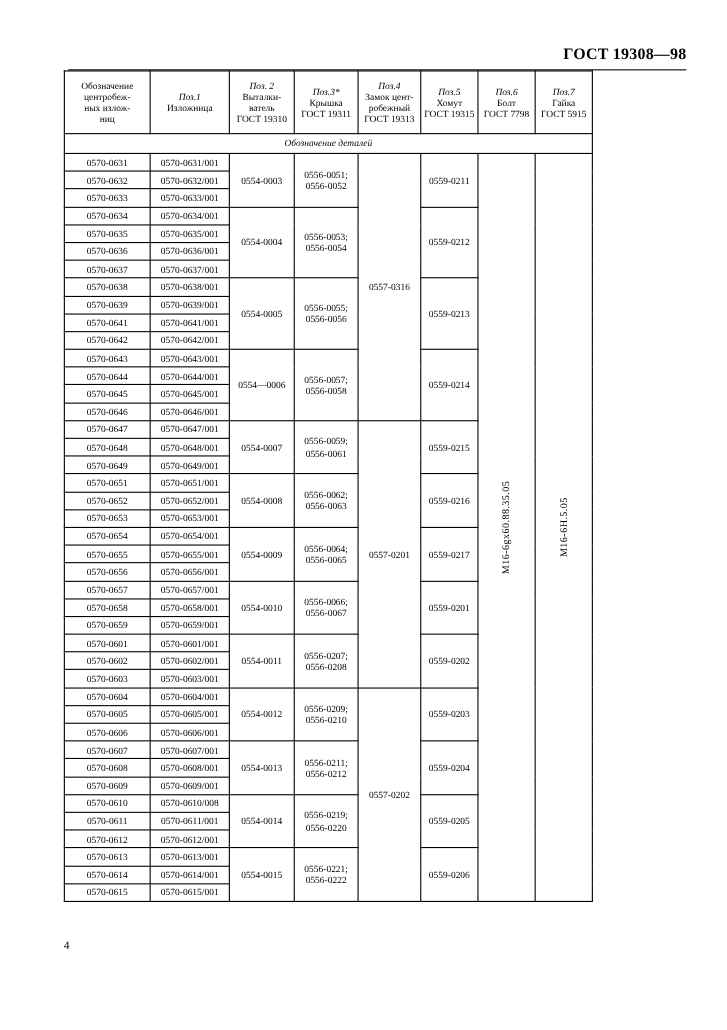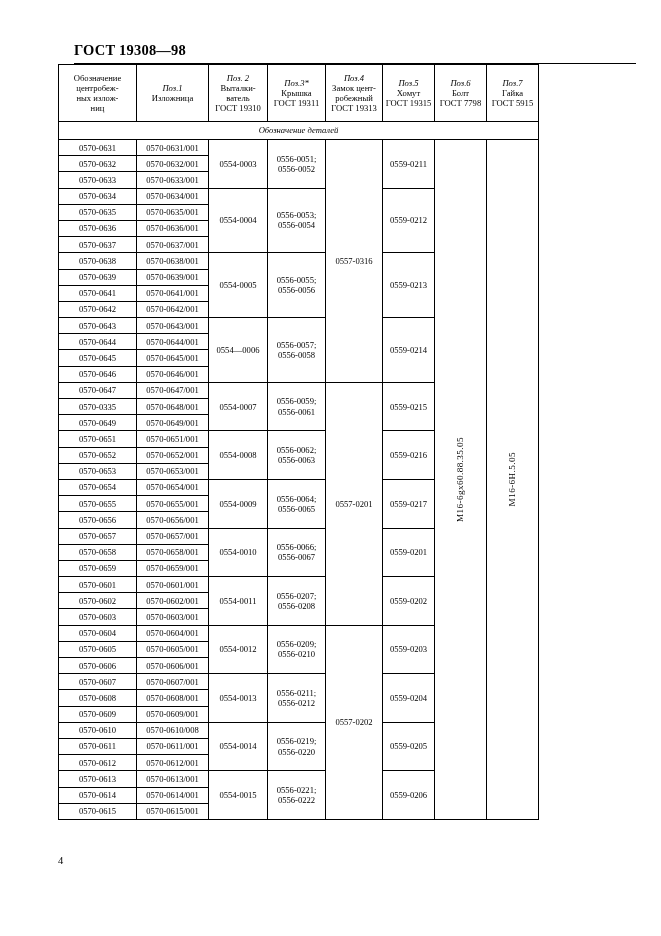--- a/index.html
+++ b/index.html
@@ -23,21 +23,22 @@
     padding: 42px 40px 0 58px;
   }
   .doc-header {
     font-family: "Liberation Serif", serif;
     font-size: 14.5px;
     font-weight: bold;
     letter-spacing: 0.2px;
     border-bottom: 1.2px solid #000;
     padding-bottom: 4px;
     width: 562px;
-    margin-left: 16px;
+    margin-left: 4px;
+    text-align: right;
   }
   .table-caption {
     font-size: 11.5px;
     margin-top: 20px;
     margin-bottom: 7px;
     letter-spacing: 0.3px;
   }
   table.main {
     border-collapse: collapse;
     width: 548px;
@@ -267,21 +268,21 @@
           <td class="c2">0570-0647/001</td>
           <td rowspan="3">0554-0007</td>
           <td rowspan="3">
             <div>0556-0059;</div>
             <div>0556-0061</div>
           </td>
           <td rowspan="15">0557-0201</td>
           <td rowspan="3">0559-0215</td>
         </tr>
         <tr class="datarow">
-          <td class="c1">0570-0335</td>
+          <td class="c1">0570-0648</td>
           <td class="c2">0570-0648/001</td>
         </tr>
         <tr class="datarow">
           <td class="c1">0570-0649</td>
           <td class="c2">0570-0649/001</td>
         </tr>
         <tr class="datarow">
           <td class="c1">0570-0651</td>
           <td class="c2">0570-0651/001</td>
           <td rowspan="3">0554-0008</td>

